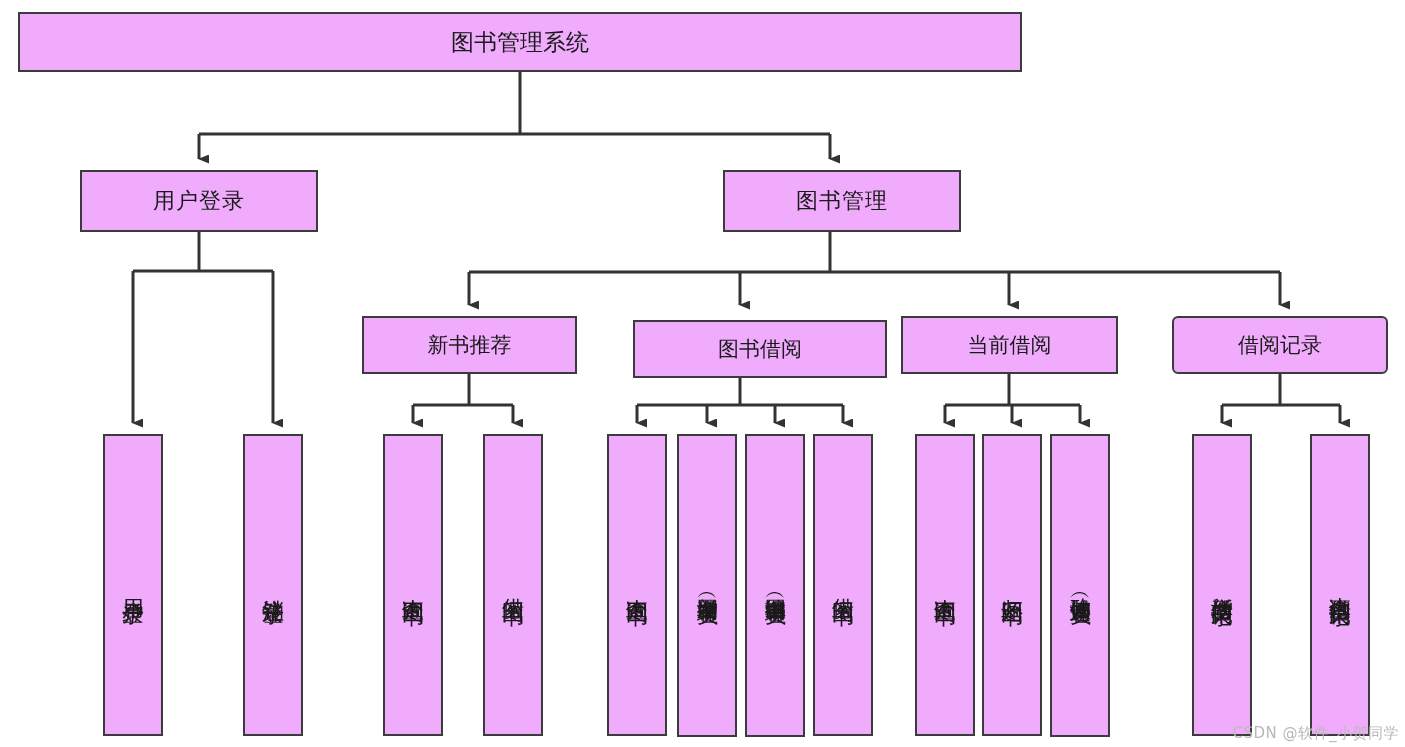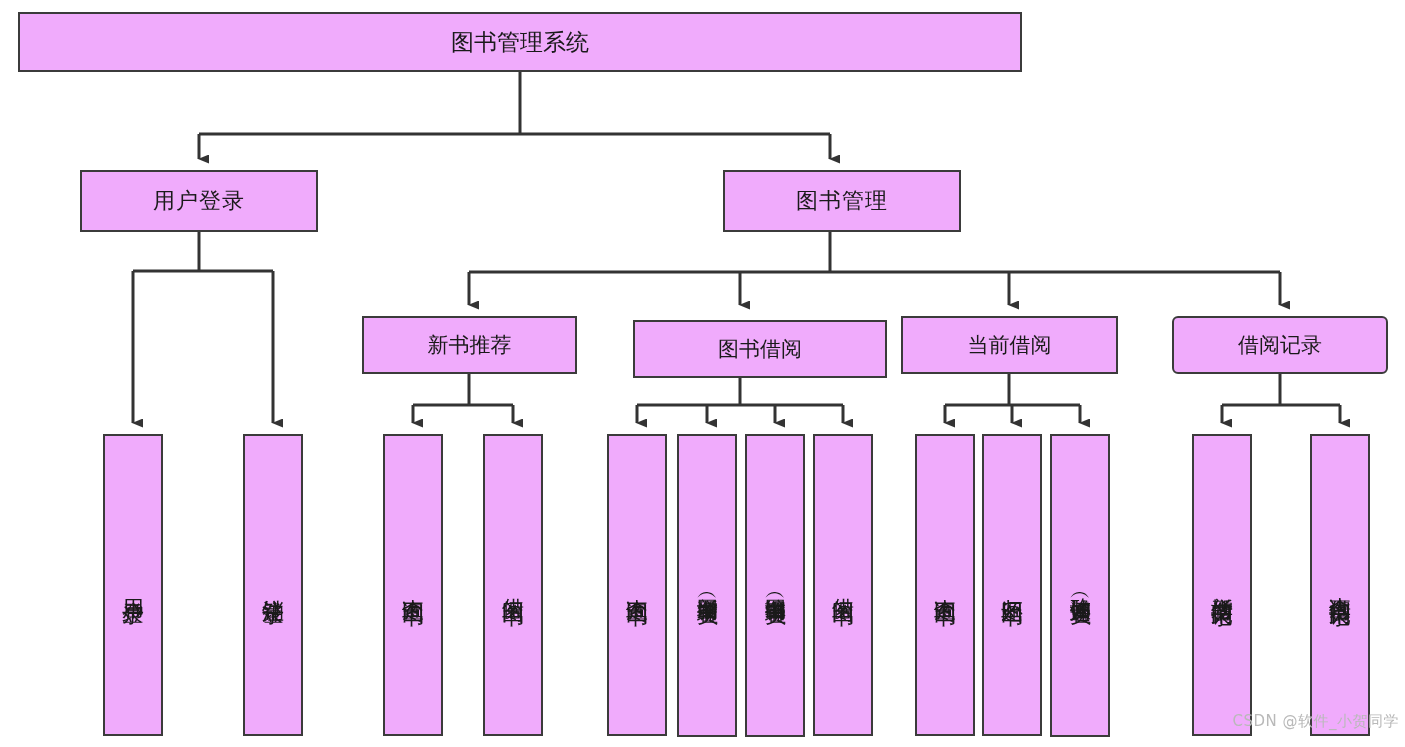--- a/index.html
+++ b/index.html
@@ -61,21 +61,21 @@
     font-size: 21px;
   }
   .leaf-text {
     writing-mode: vertical-rl;
     text-orientation: upright;
     display: block;
   }
   .watermark {
     position: absolute;
     right: 6px;
-    bottom: 16px;
+    bottom: 4px;
     font-size: 15px;
     color: #b9b9b9;
     letter-spacing: 0.5px;
     white-space: nowrap;
     font-family: "DejaVu Sans", "Liberation Sans", sans-serif;
   }
 </style>
 </head>
 <body>
 

